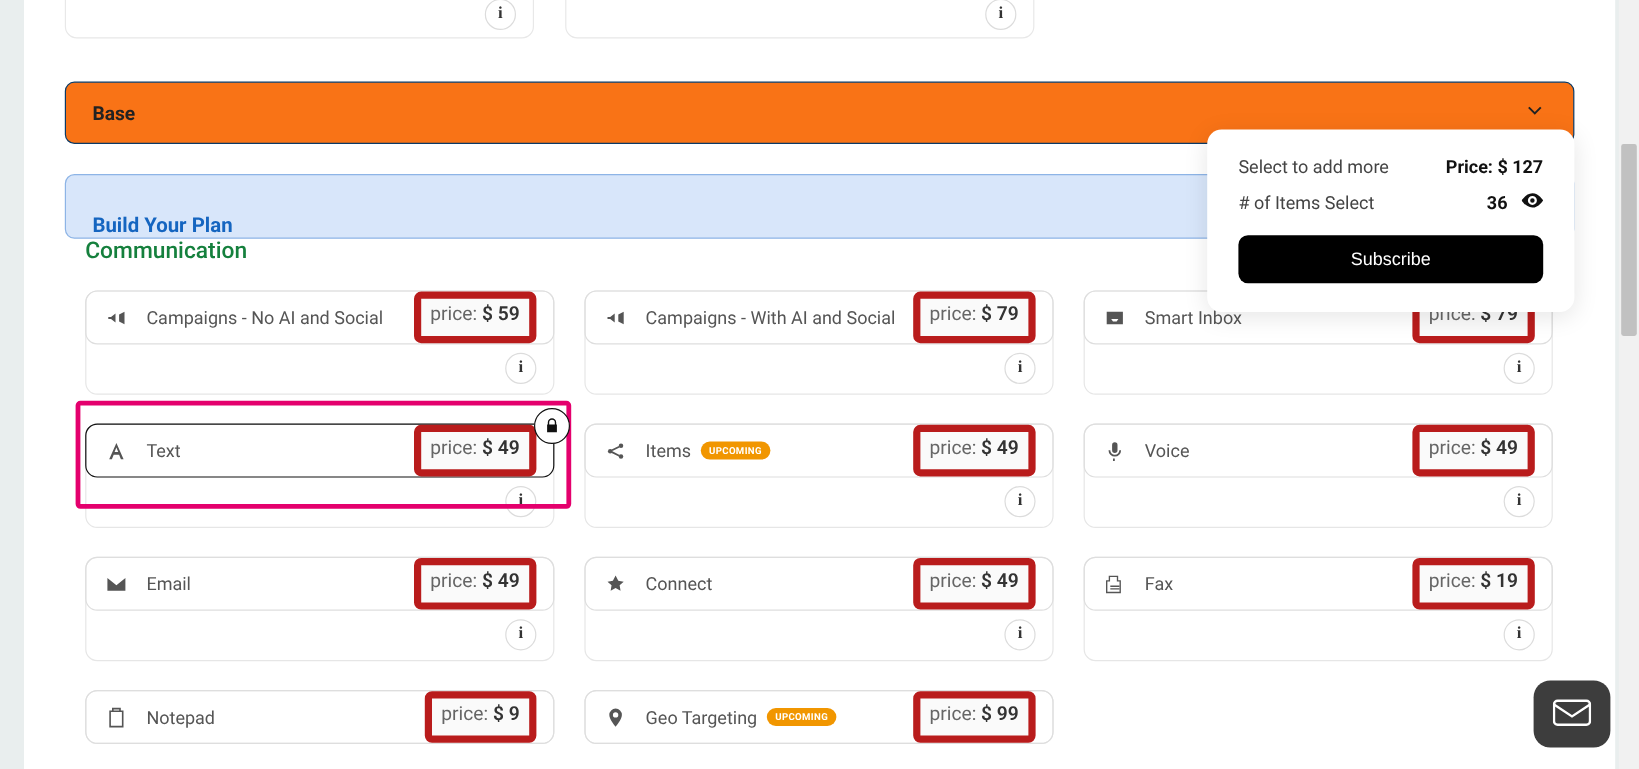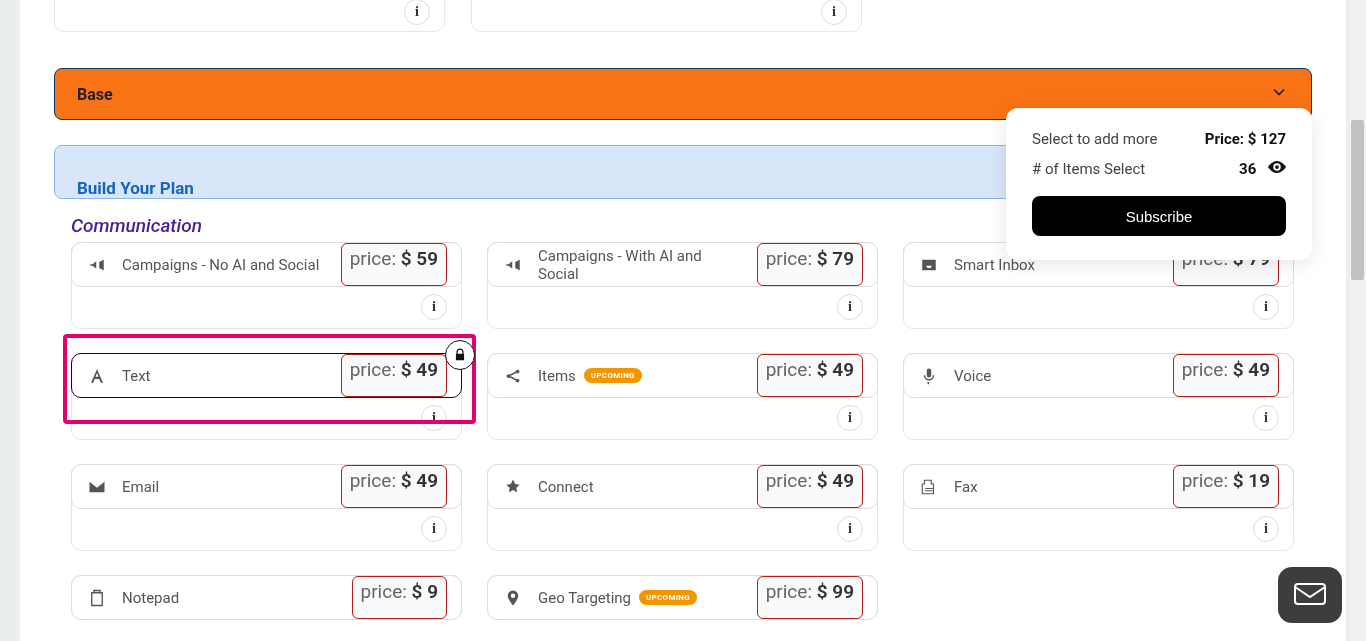--- a/index.html
+++ b/index.html
@@ -93,25 +93,24 @@
   .plan-header .label {
     color: #1565c0;
     font-weight: 700;
     font-size: 17px;
   }
 
   
   .section-title {
     position: absolute;
     left: 17px;
-    top: 214px;
+    top: 197px;
     font-size: 19px;
     font-weight: 500;
-    color: #4c1d95;
-    font-style: italic;
+    color: #15803d;
   }
 
   
   .grid {
     position: absolute;
     left: 17px;
     top: 242px;
     display: grid;
     grid-template-columns: repeat(3, 391px);
     column-gap: 25px;
@@ -155,24 +154,24 @@
     background: #f19600;
     color: #fff;
     font-size: 8px;
     font-weight: 700;
     letter-spacing: 0.3px;
     padding: 3px 7px;
     border-radius: 10px;
     text-transform: uppercase;
   }
   .price-chip {
-    border: 1px solid #b91c1c;
+    border: 6px solid #b91c1c;
     border-radius: 6px;
     padding: 3px 8px;
-    font-size: 19px;
+    font-size: 16px;
     color: #666;
     background: #fafafa;
   }
   .price-chip b { color: #333; font-weight: 600; }
   .card-foot {
     height: 42px;
     position: relative;
   }
   .card-foot .info-btn { right: 14px; bottom: 8px; }
   .card.short { height: 45px; }

